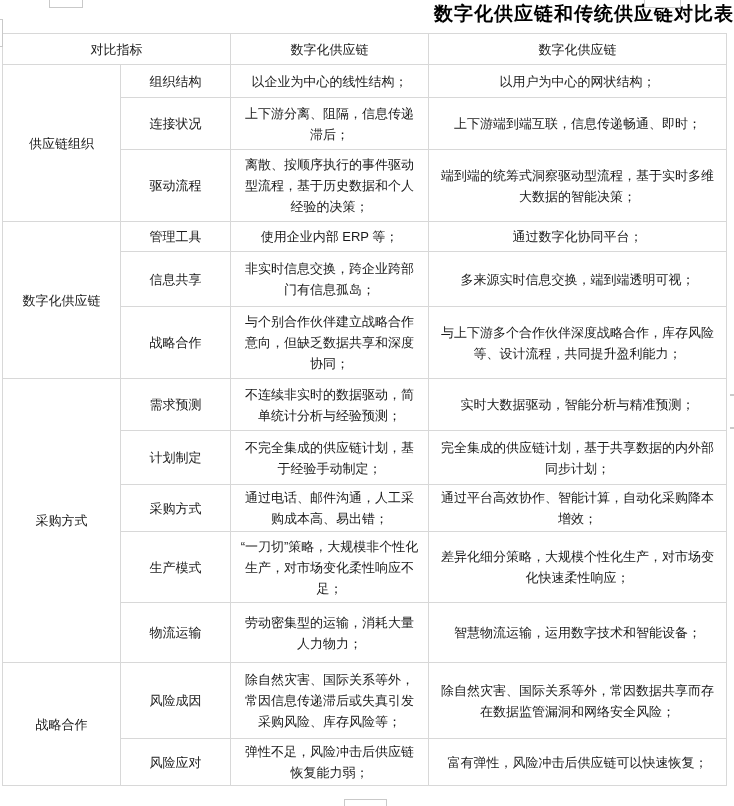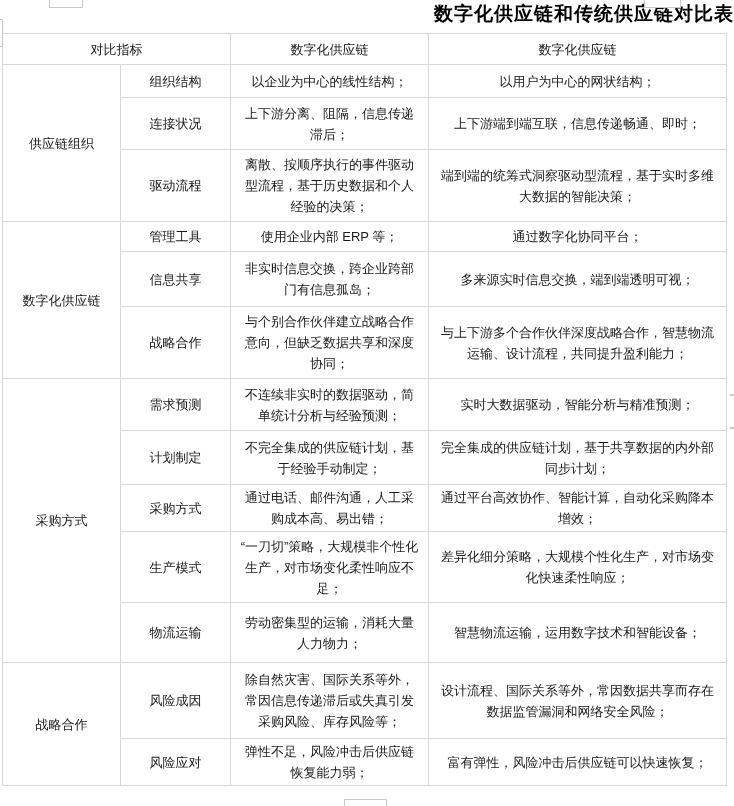--- a/index.html
+++ b/index.html
@@ -97,21 +97,21 @@
       <td>通过数字化协同平台；</td>
     </tr>
     <tr style="height:55px">
       <td>信息共享</td>
       <td>非实时信息交换，跨企业跨部门有信息孤岛；</td>
       <td>多来源实时信息交换，端到端透明可视；</td>
     </tr>
     <tr style="height:72px">
       <td>战略合作</td>
       <td>与个别合作伙伴建立战略合作意向，但缺乏数据共享和深度协同；</td>
-      <td>与上下游多个合作伙伴深度战略合作，智慧物流运输、设计流程，共同提升盈利能力；</td>
+      <td>与上下游多个合作伙伴深度战略合作，库存风险等、设计流程，共同提升盈利能力；</td>
     </tr>
 
     <tr style="height:52px">
       <td rowspan="5">采购方式</td>
       <td>需求预测</td>
       <td>不连续非实时的数据驱动，简单统计分析与经验预测；</td>
       <td>实时大数据驱动，智能分析与精准预测；</td>
     </tr>
     <tr style="height:54px">
       <td>计划制定</td>
@@ -131,21 +131,21 @@
     <tr style="height:60px">
       <td>物流运输</td>
       <td>劳动密集型的运输，消耗大量人力物力；</td>
       <td>智慧物流运输，运用数字技术和智能设备；</td>
     </tr>
 
     <tr style="height:76px">
       <td rowspan="2">战略合作</td>
       <td>风险成因</td>
       <td>除自然灾害、国际关系等外，常因信息传递滞后或失真引发采购风险、库存风险等；</td>
-      <td>设计流程、国际关系等外，常因数据共享而存在数据监管漏洞和网络安全风险；</td>
+      <td>除自然灾害、国际关系等外，常因数据共享而存在数据监管漏洞和网络安全风险；</td>
     </tr>
     <tr style="height:47px">
       <td>风险应对</td>
       <td>弹性不足，风险冲击后供应链恢复能力弱；</td>
       <td>富有弹性，风险冲击后供应链可以快速恢复；</td>
     </tr>
   </tbody>
 </table>
 
 <div class="artifact artifact-top-left"></div>

